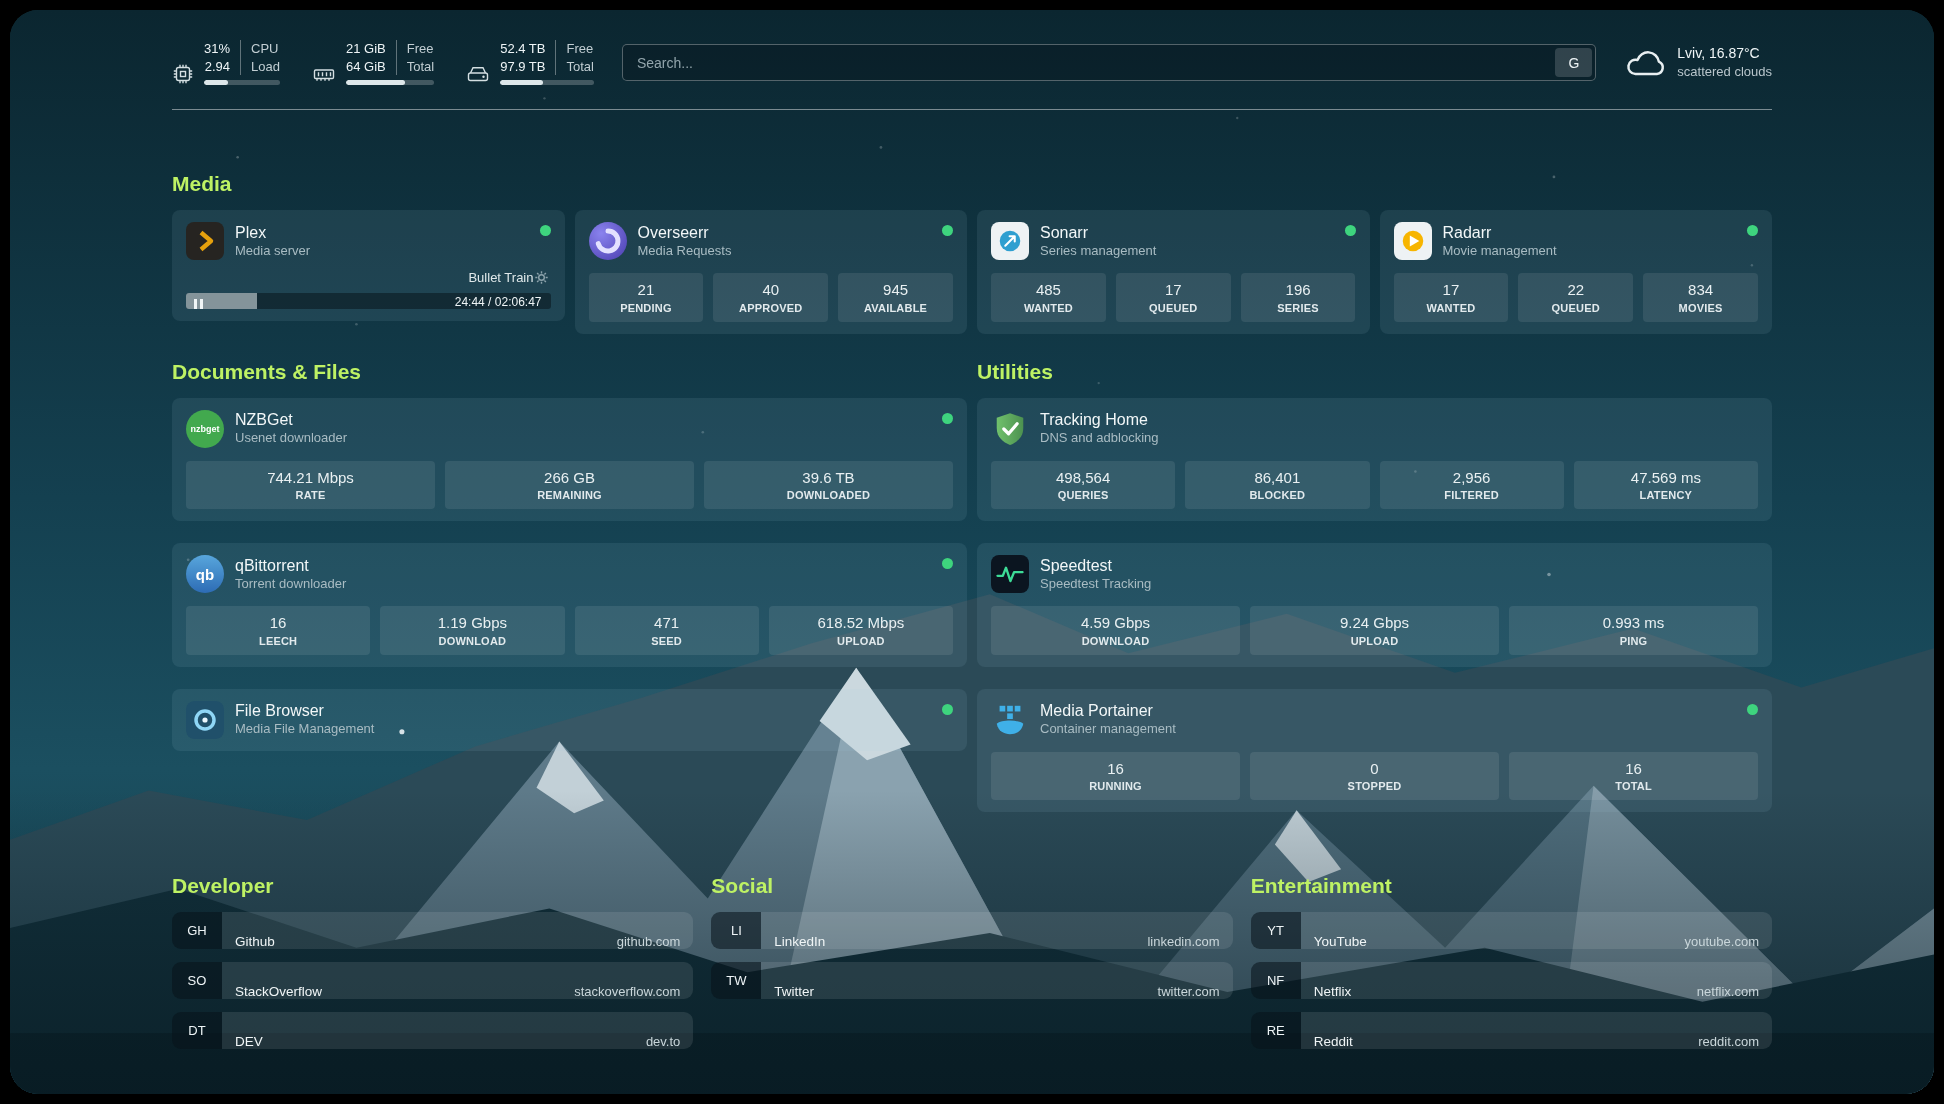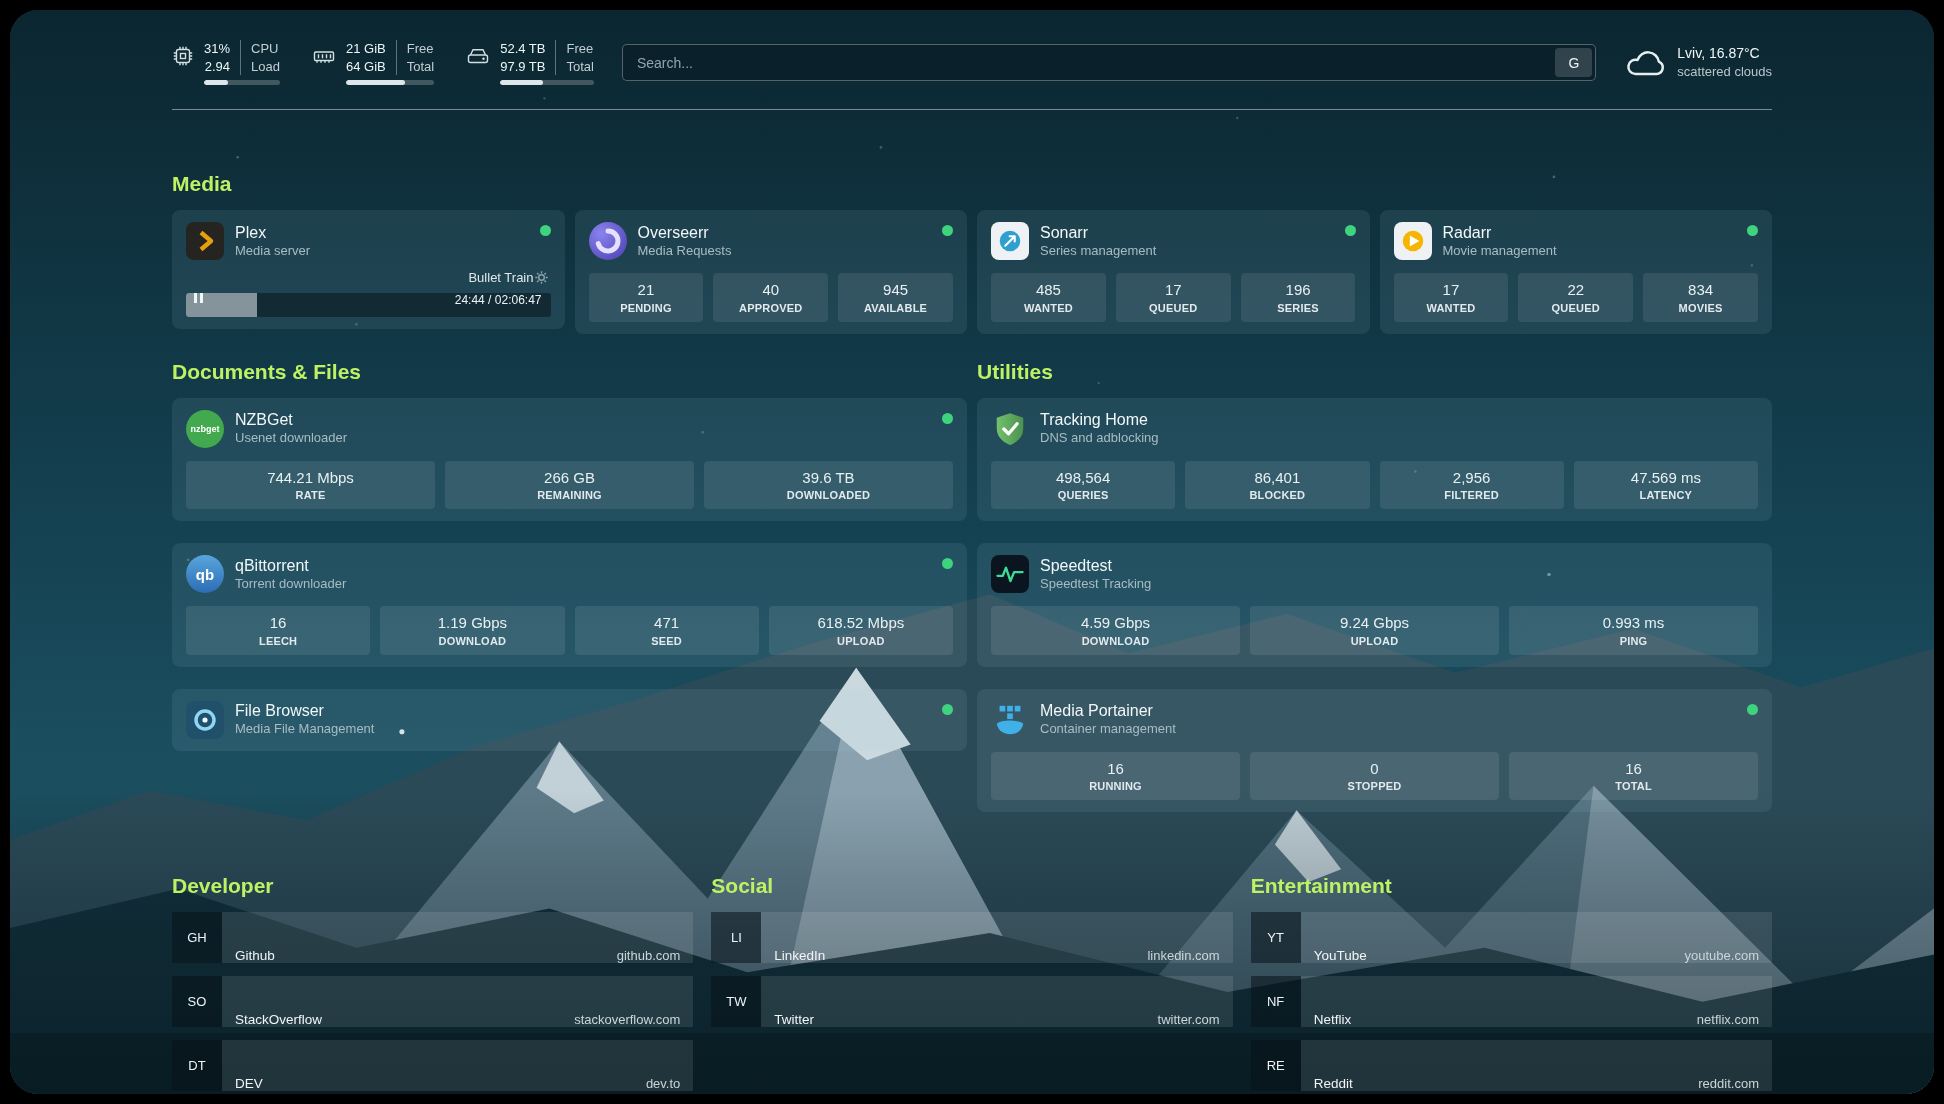--- a/index.html
+++ b/index.html
@@ -4,21 +4,21 @@
 <style>
   *{box-sizing:border-box}
   html,body{margin:0;padding:0;width:1944px;height:1104px;background:#000;font-family:"Liberation Sans","DejaVu Sans",sans-serif}
   .screen{position:absolute;inset:10px;border-radius:28px;overflow:hidden;background:#10303a}
   .bg{position:absolute;inset:0;width:100%;height:100%}
   .content{position:relative;z-index:1;height:100%;padding:0 162px;color:#eef4f6}
 
   
   .topbar{display:flex;align-items:center;padding-top:30px;padding-bottom:24px;border-bottom:1px solid rgba(255,255,255,.45)}
   .sys{display:flex;gap:32px}
-  .widget{display:flex;gap:10px;align-items:flex-start}
+  .widget{display:flex;gap:10px;align-items:flex-end}
   .w-icon{margin-top:5px;opacity:.95;flex:0 0 auto}
   .w-body{display:flex;flex-direction:column}
   .w-cols{display:flex;font-size:13px;line-height:1.35}
   .w-col{display:flex;flex-direction:column}
   .w-col.values{align-items:flex-end;color:#eef4f6}
   .w-col.labels{border-left:1px solid rgba(255,255,255,.35);margin-left:10px;padding-left:10px;color:#c2ced3}
   .w-bar{margin-top:5px;height:5px;background:rgba(255,255,255,.22);border-radius:3px;overflow:hidden;width:100%}
   .w-fill{display:block;height:100%;background:#dde7ea;border-radius:3px}
   .search{flex:1;margin:0 28px;display:flex;align-items:center;height:37px;background:rgba(8,22,29,.38);border:1px solid rgba(255,255,255,.3);border-radius:5px;padding:3px}
   .search input{flex:1;background:transparent;border:0;outline:none;color:#e8eff1;font-size:14px;padding:0 11px;font-family:inherit}
@@ -53,29 +53,29 @@
   .ic-ovsr{background:radial-gradient(circle at 32% 30%,#8a83ee,#4a3daf)}
   .ic-tile-light{background:#eef2f4}
   .ic-nzb{background:#42a94e;color:#fff;font-size:9px;font-weight:700}
   .ic-qb{background:linear-gradient(180deg,#58a6dc,#2d6cb5);color:#fff;font-size:15px;font-weight:700}
   .ic-st{background:#0b1520}
 
   
   .np{margin-top:9px}
   .np-row{display:flex;align-items:center;justify-content:flex-end;font-size:13px;color:#dfe8ea;padding:1px 2px 8px}
   .gear{display:flex;opacity:.85;cursor:pointer}
-  .np-bar{position:relative;height:24px;border-radius:3px;background:rgba(5,16,22,.5);display:flex;align-items:flex-start;overflow:hidden}
+  .np-bar{position:relative;height:16px;border-radius:3px;background:rgba(5,16,22,.5);display:flex;align-items:flex-end;overflow:hidden}
   .np-fill{position:absolute;left:0;top:0;bottom:0;background:rgba(226,235,238,.55)}
   .pause{position:relative;display:flex;gap:3px;padding:0 8px;cursor:pointer}
   .pause i{width:3px;height:10px;background:#f0f5f6;display:block}
   .np-time{position:relative;margin-left:auto;padding-right:9px;font-size:12px;color:#eef4f6}
 
   
   .bookmarks{margin-top:62px;display:grid;grid-template-columns:repeat(3,1fr);gap:18px;align-items:start}
-  .bm-row{display:flex;height:51px;margin-bottom:13px;border-radius:1px;overflow:hidden;cursor:pointer}
+  .bm-row{display:flex;height:37px;margin-bottom:13px;border-radius:9px;overflow:hidden;cursor:pointer}
   .bm-row:last-child{margin-bottom:0}
   .bm-abbr{width:50px;flex:0 0 50px;background:rgba(7,19,25,.55);color:#eef4f6;font-size:13px;display:flex;align-items:center;justify-content:center}
   .bm-body{flex:1;background:rgba(255,255,255,.10);display:flex;align-items:flex-end;padding:0 13px;font-size:13.5px;min-width:0}
   .bm-name{color:#f0f5f6;white-space:nowrap}
   .bm-url{margin-left:auto;color:#c9d6da;font-size:13px;white-space:nowrap}
 </style>
 </head>
 <body>
 
 <div class="screen">

